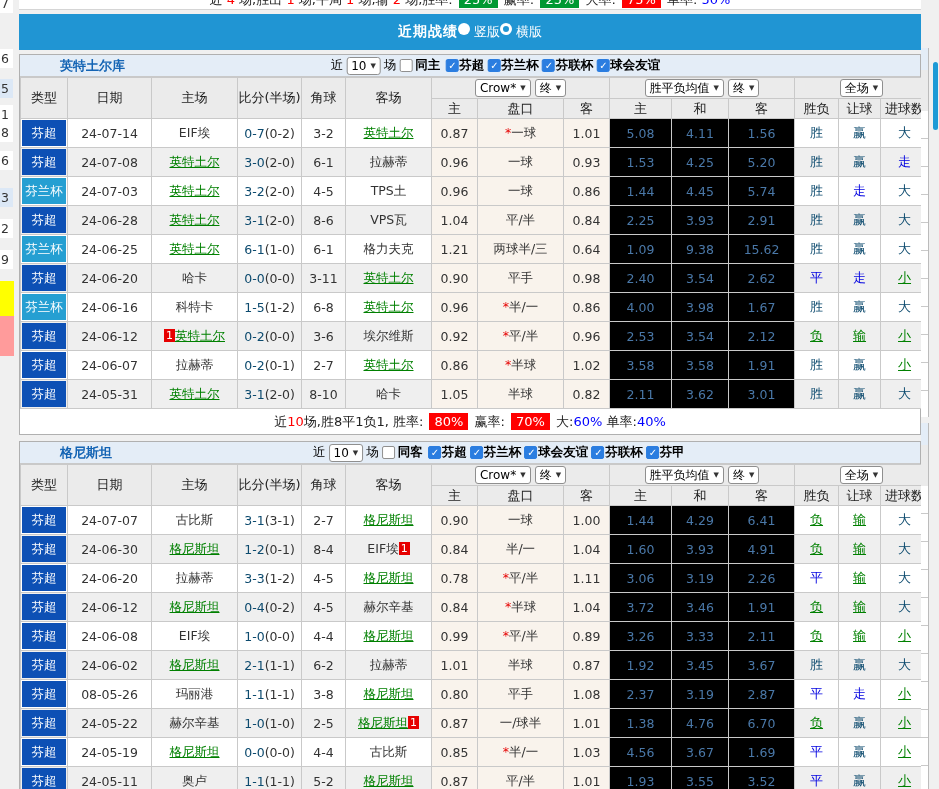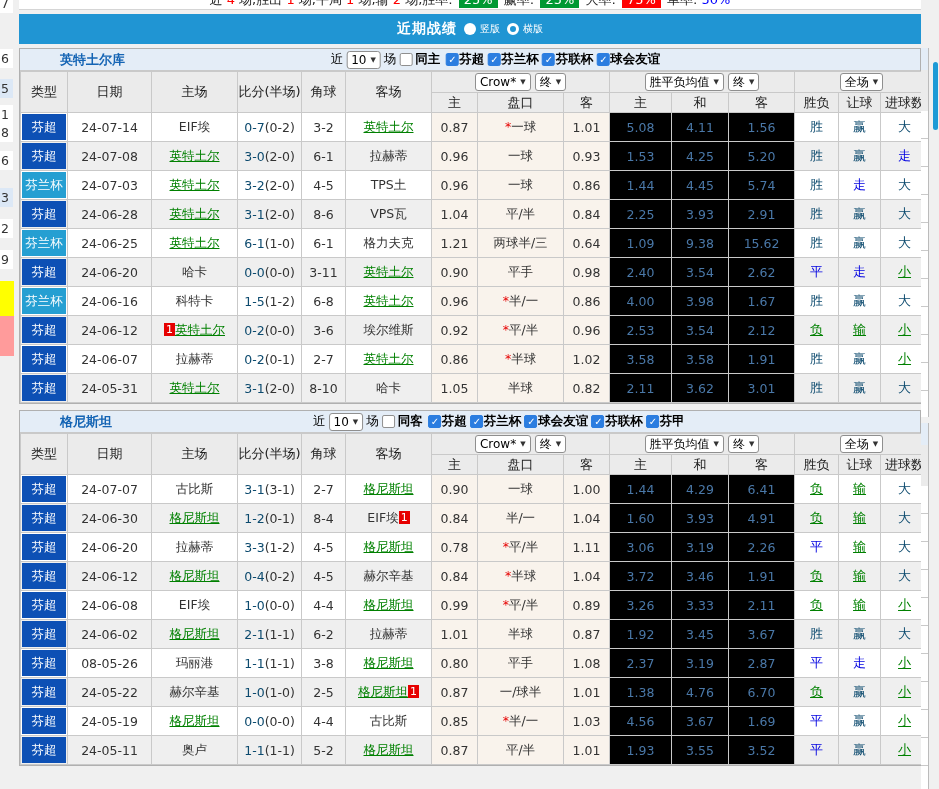--- a/index.html
+++ b/index.html
@@ -15,23 +15,23 @@
   .ls-pink   { position:absolute; left:0; width:14px; background:#ff9b9b; }
 
   
   .main { position:absolute; left:19px; top:0; width:902px; }
 
   .top-strip { height:10px; overflow:hidden; background:#fff; border-bottom:1px solid #d5d5d5; }
   .top-strip .line { margin-top:-9px; text-align:center; font-size:13px; white-space:nowrap; }
 
   .gap4 { height:4px; } .gap6 { height:6px; }
 
-  .banner { height:30px; display:flex; align-items:center; justify-content:center; gap:7px; color:#fff; }
+  .banner { height:36px; display:flex; align-items:center; justify-content:center; color:#fff; }
   .banner-title { font-size:14px; font-weight:bold; letter-spacing:1px; }
-  .banner label { display:inline-flex; align-items:center; gap:4px; font-size:10px; cursor:default; }
+  .banner label { display:inline-flex; gap:4px; font-size:13px; cursor:default; }
   .radio { width:12px; height:12px; border-radius:50%; display:inline-block; }
   .radio.sel-on  { background:#fff; }
   .radio.sel-off { border:3px solid #fff; background:transparent; }
 
   
   .tsec { border:1px solid #b0b0b0; background:#fff; }
   .title-row { height:22px; display:flex; align-items:center; background:#e4edf7; border-bottom:1px solid #c9c9c9; position:relative; }
   .team-name { padding-left:40px; font-size:13px; font-weight:bold; }
   .filters { position:absolute; left:50%; transform:translateX(-42%); display:flex; align-items:center; gap:3px; font-size:12.5px; color:#000; white-space:nowrap; }
   .flabel { margin-right:2px;font-weight:bold; }
@@ -390,20 +390,21 @@
               <td class="asian">0.82</td>
               <td class="euro">2.11</td>
               <td class="euro">3.62</td>
               <td class="euro">3.01</td>
               <td class="plain res c-red">胜</td>
               <td class="plain res c-red">赢</td>
               <td class="plain res c-red">大</td>
             </tr>
           </tbody>
       </table>
+      <div class="summary"><span class="p-k">近</span><span class="p-r">10</span><span class="p-k">场,胜8平1负1, 胜率: </span><span class="p-rb">80%</span><span class="p-k"> 赢率: </span><span class="p-rb">70%</span><span class="p-k"> 大:</span><span class="p-b">60%</span><span class="p-k"> 单率:</span><span class="p-b">40%</span></div>
     </section>
 
     <div class="gap6"></div>
 
     <section class="tsec">
       <div class="title-row">
         <span class="team-name" style="color:#1464b4">格尼斯坦</span>
         <div class="filters">
           <span>近</span>
           <span class="sel">

